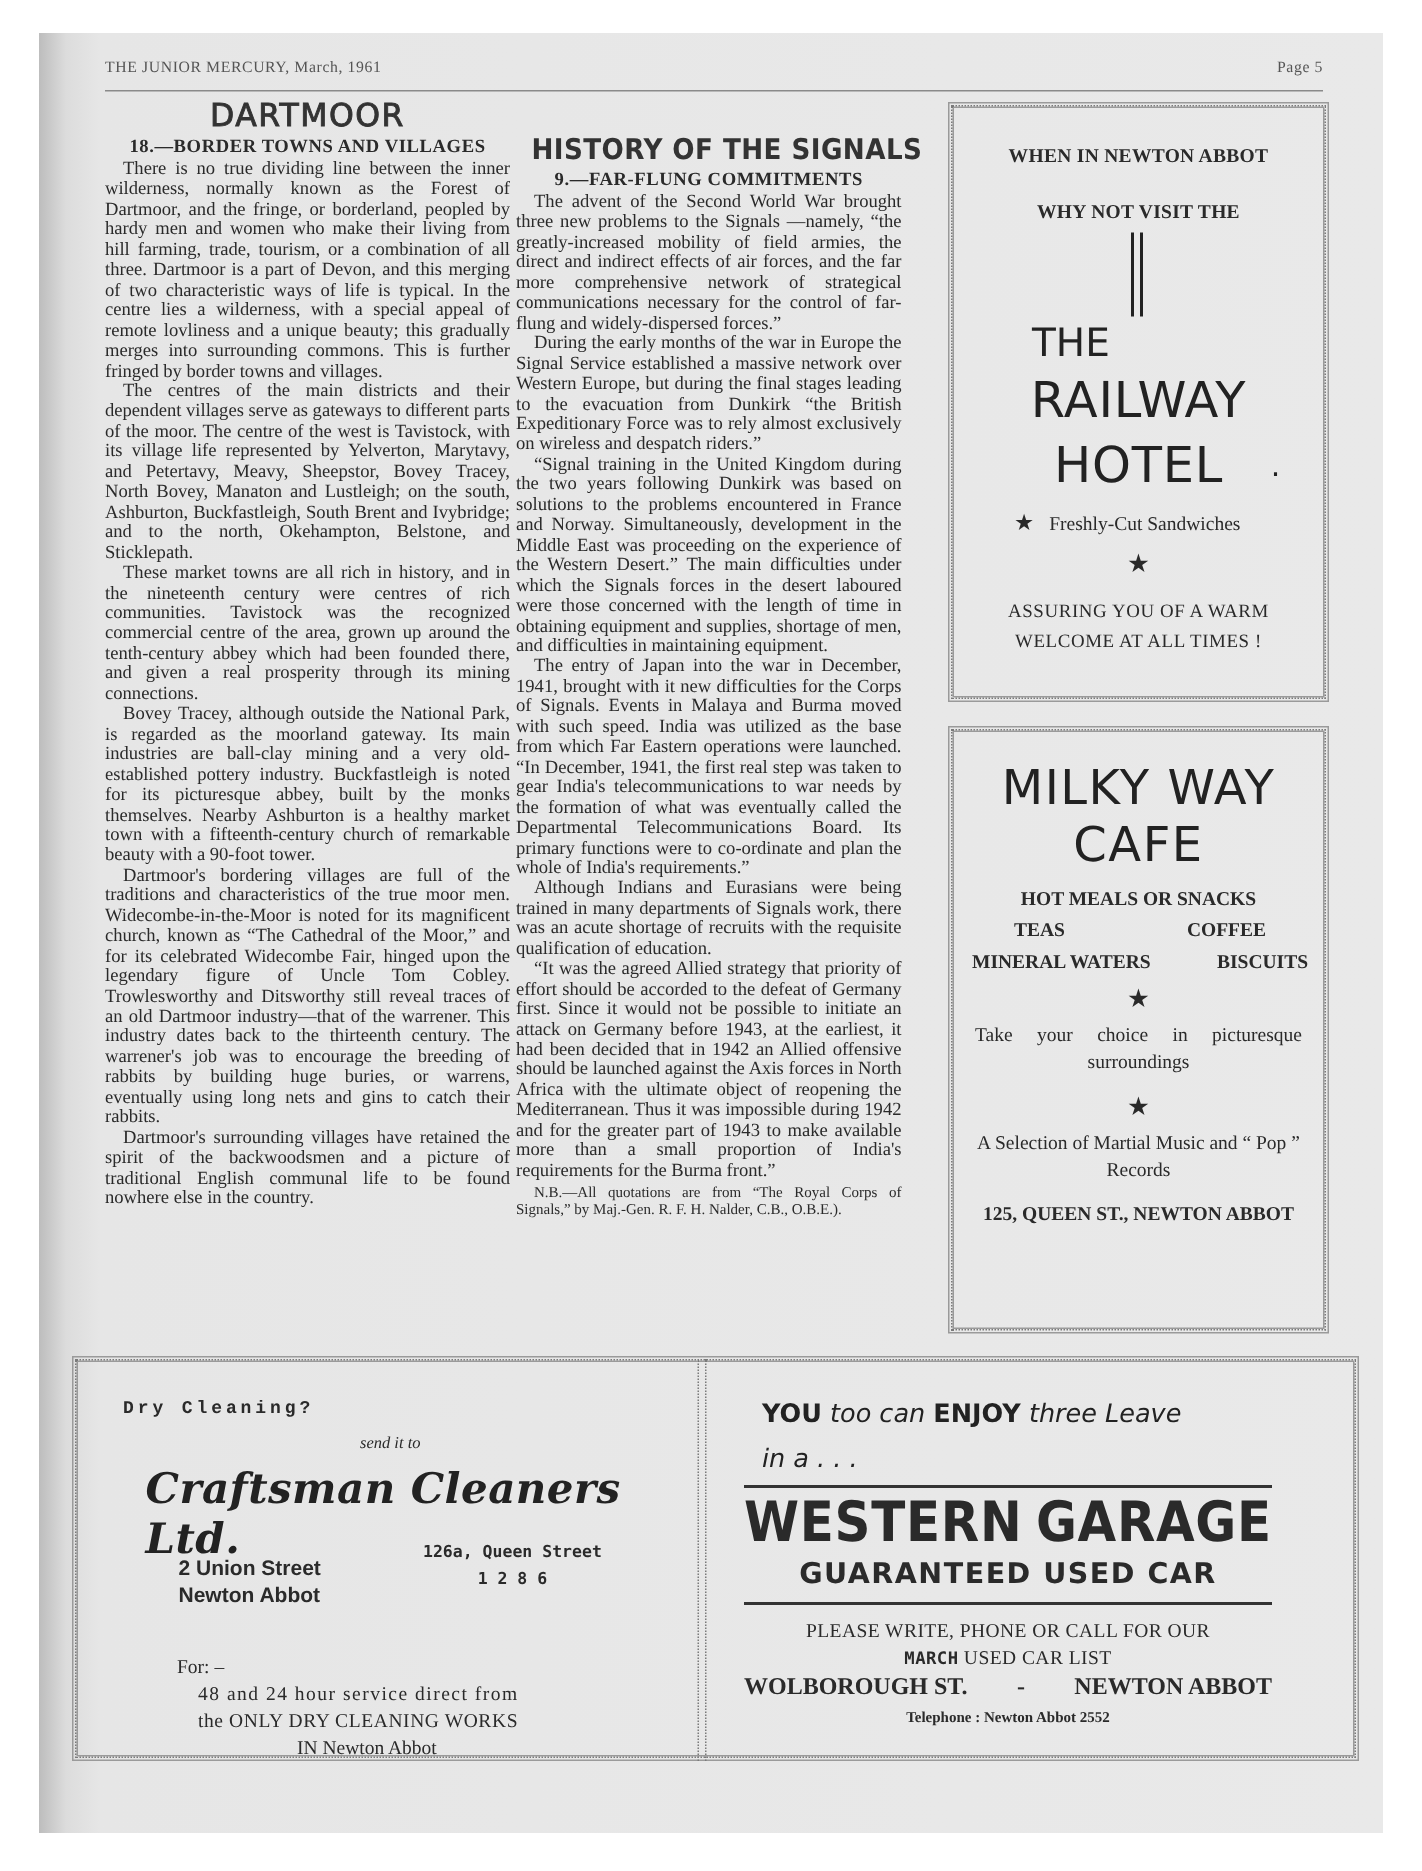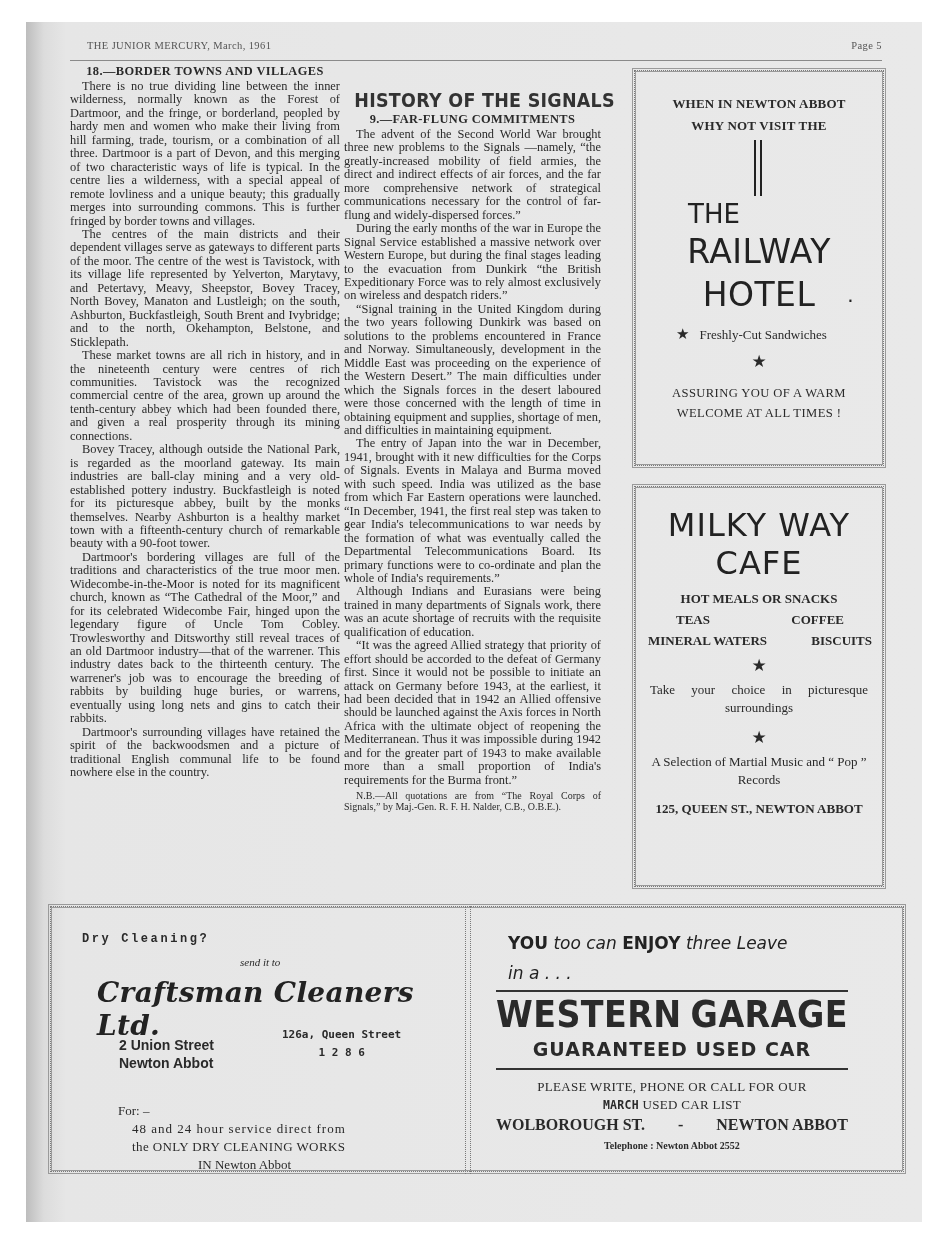--- a/index.html
+++ b/index.html
@@ -8,21 +8,21 @@
     position: absolute; left: 26px; top: 22px; width: 896px; height: 1200px;
     background: linear-gradient(90deg, #bdbdbd 0px, #dcdcdc 18px, #e6e6e6 40px, #e9e9e9 100%);
     color: #2a2a2a;
     font-family: "Liberation Serif", "DejaVu Serif", serif;
   }
   .running-head {
     position: absolute; left: 44px; top: 18px; width: 812px;
     font-size: 10.5px; letter-spacing: 0.4px; color: #555;
     border-bottom: 1px solid #8a8a8a; padding-bottom: 6px; height: 14px;
   }
-  .running-head .left { position: absolute; left: 0; top: 0; margin-left: 17px; }
+  .running-head .left { position: absolute; left: 0; top: 0; }
   .running-head .right { position: absolute; right: 0; top: 0; }
   .col { position: absolute; text-align: justify; font-size: 12.4px; line-height: 13.45px; }
   .col p { margin: 0; text-indent: 12px; hyphens: manual; }
   .col-left { left: 44px; top: 42px; width: 270px; }
   .col-mid { left: 318px; top: 42px; width: 257px; margin-top: 24px; }
   .headline-sans {
     font-family: "DejaVu Sans", "Liberation Sans", sans-serif; text-align: center;
     font-weight: bold; color: #333; margin: 0;
   }
   .h-dartmoor { font-size: 21px; letter-spacing: 1px; line-height: 26px; font-weight: normal; -webkit-text-stroke: 0.6px #333; }
@@ -94,20 +94,21 @@
 <body>
 
 <div class="page">
 
   <div class="running-head">
     <span class="left">THE JUNIOR MERCURY, March, 1961</span>
     <span class="right">Page 5</span>
   </div>
 
   <div class="col col-left">
+    <h1 class="headline-sans h-dartmoor">DARTMOOR</h1>
     <div class="subhead">18.—BORDER TOWNS AND VILLAGES</div>
     <p>There is no true dividing line between the inner wilderness, normally known as the Forest of Dartmoor, and the fringe, or borderland, peopled by hardy men and women who make their living from hill farming, trade, tourism, or a combination of all three. Dartmoor is a part of Devon, and this merging of two characteristic ways of life is typical. In the centre lies a wilderness, with a special appeal of remote lovliness and a unique beauty; this gradually merges into surrounding commons. This is further fringed by border towns and villages.</p>
     <p>The centres of the main districts and their dependent villages serve as gateways to different parts of the moor. The centre of the west is Tavistock, with its village life represented by Yelverton, Marytavy, and Petertavy, Meavy, Sheepstor, Bovey Tracey, North Bovey, Manaton and Lustleigh; on the south, Ashburton, Buckfastleigh, South Brent and Ivybridge; and to the north, Okehampton, Belstone, and Sticklepath.</p>
     <p>These market towns are all rich in history, and in the nineteenth century were centres of rich communities. Tavistock was the recognized commercial centre of the area, grown up around the tenth-century abbey which had been founded there, and given a real prosperity through its mining connections.</p>
     <p>Bovey Tracey, although outside the National Park, is regarded as the moorland gateway. Its main industries are ball-clay mining and a very old-established pottery industry. Buckfastleigh is noted for its picturesque abbey, built by the monks themselves. Nearby Ashburton is a healthy market town with a fifteenth-century church of remarkable beauty with a 90-foot tower.</p>
     <p>Dartmoor's bordering villages are full of the traditions and characteristics of the true moor men. Widecombe-in-the-Moor is noted for its magnificent church, known as “The Cathedral of the Moor,” and for its celebrated Widecombe Fair, hinged upon the legendary figure of Uncle Tom Cobley. Trowlesworthy and Ditsworthy still reveal traces of an old Dartmoor industry—that of the warrener. This industry dates back to the thirteenth century. The warrener's job was to encourage the breeding of rabbits by building huge buries, or warrens, eventually using long nets and gins to catch their rabbits.</p>
     <p>Dartmoor's surrounding villages have retained the spirit of the backwoodsmen and a picture of traditional English communal life to be found nowhere else in the country.</p>
   </div>
 
   <div class="col col-mid">
@@ -117,21 +118,21 @@
     <p>During the early months of the war in Europe the Signal Service established a massive network over Western Europe, but during the final stages leading to the evacuation from Dunkirk “the British Expeditionary Force was to rely almost exclusively on wireless and despatch riders.”</p>
     <p>“Signal training in the United Kingdom during the two years following Dunkirk was based on solutions to the problems encountered in France and Norway. Simultaneously, development in the Middle East was proceeding on the experience of the Western Desert.” The main difficulties under which the Signals forces in the desert laboured were those concerned with the length of time in obtaining equipment and supplies, shortage of men, and difficulties in maintaining equipment.</p>
     <p>The entry of Japan into the war in December, 1941, brought with it new difficulties for the Corps of Signals. Events in Malaya and Burma moved with such speed. India was utilized as the base from which Far Eastern operations were launched. “In December, 1941, the first real step was taken to gear India's telecommunications to war needs by the formation of what was eventually called the Departmental Telecommunications Board. Its primary functions were to co-ordinate and plan the whole of India's requirements.”</p>
     <p>Although Indians and Eurasians were being trained in many departments of Signals work, there was an acute shortage of recruits with the requisite qualification of education.</p>
     <p>“It was the agreed Allied strategy that priority of effort should be accorded to the defeat of Germany first. Since it would not be possible to initiate an attack on Germany before 1943, at the earliest, it had been decided that in 1942 an Allied offensive should be launched against the Axis forces in North Africa with the ultimate object of reopening the Mediterranean. Thus it was impossible during 1942 and for the greater part of 1943 to make available more than a small proportion of India's requirements for the Burma front.”</p>
     <p class="note">N.B.—All quotations are from “The Royal Corps of Signals,” by Maj.-Gen. R. F. H. Nalder, C.B., O.B.E.).</p>
   </div>
 
   <div class="dotted-box ad-railway">
     <div class="top">WHEN IN NEWTON ABBOT</div>
-    <div class="top" style="margin-top:2px">WHY NOT VISIT THE</div>
+    <div class="top" style="margin-top:17px">WHY NOT VISIT THE</div>
     <div class="rails">
         <span class="r1"></span>
         <span class="r2"></span>
       </div>
     <div class="big-sans rw-the">THE</div>
     <div class="big-sans rw-railway">RAILWAY</div>
     <div class="big-sans rw-hotel">
       <span>HOTEL</span>
       <span class="dot">.</span>
     </div>

